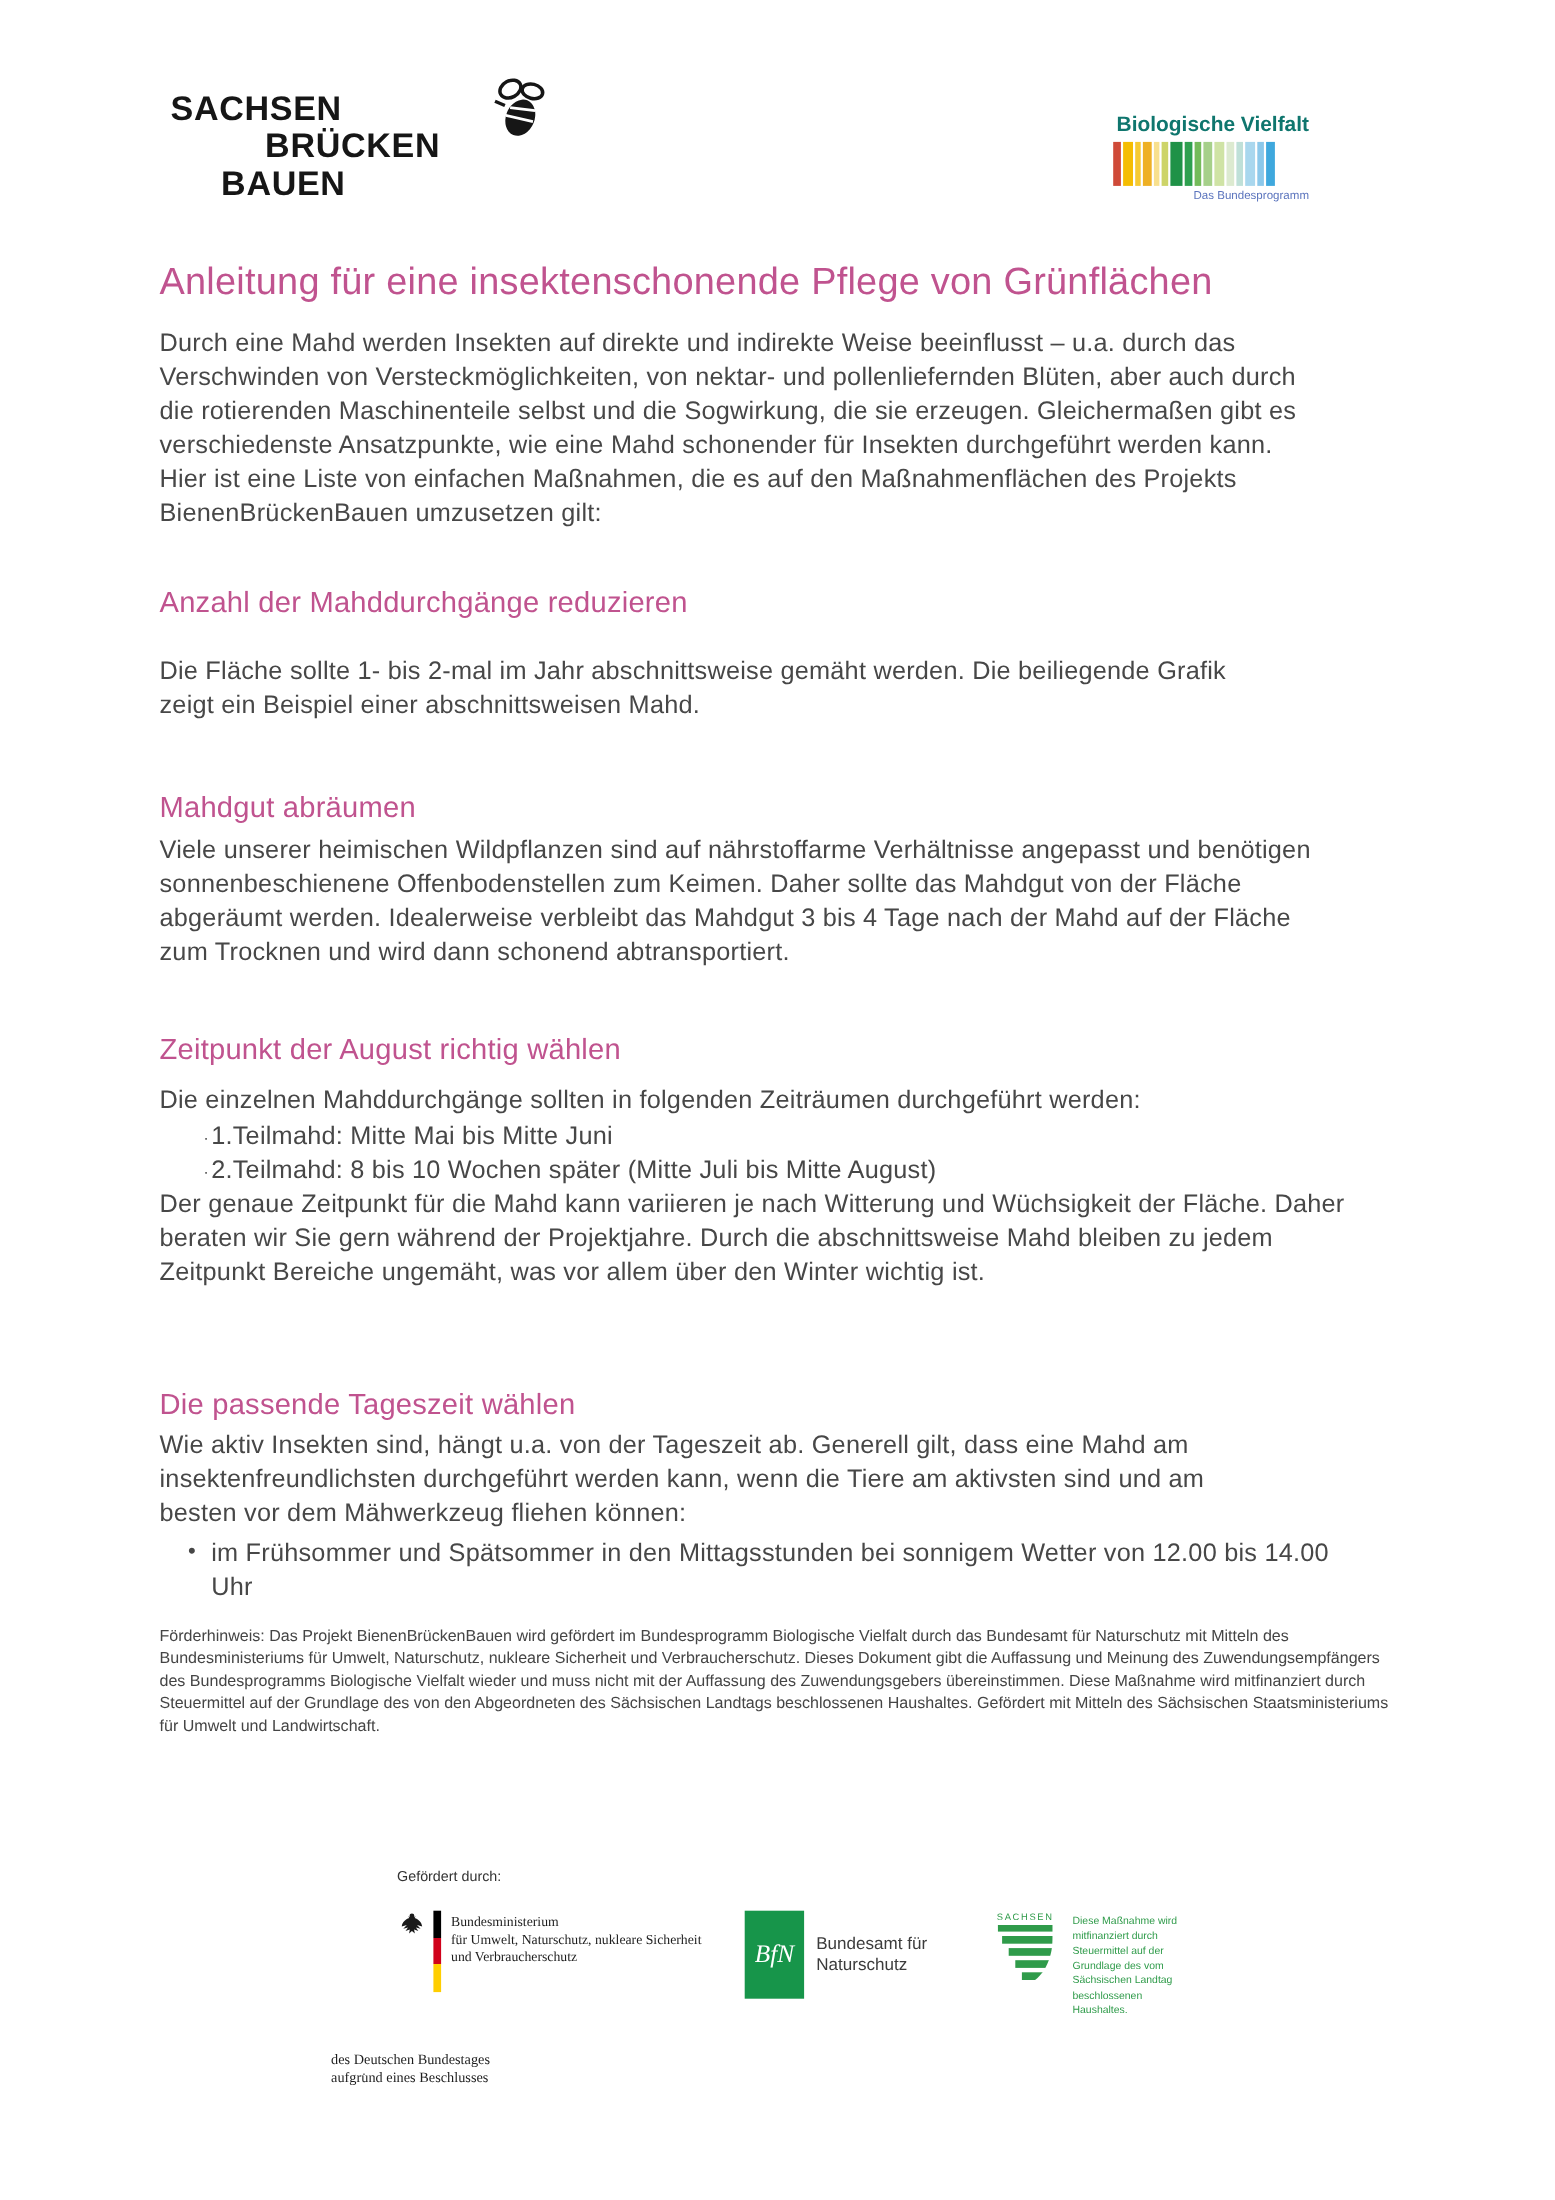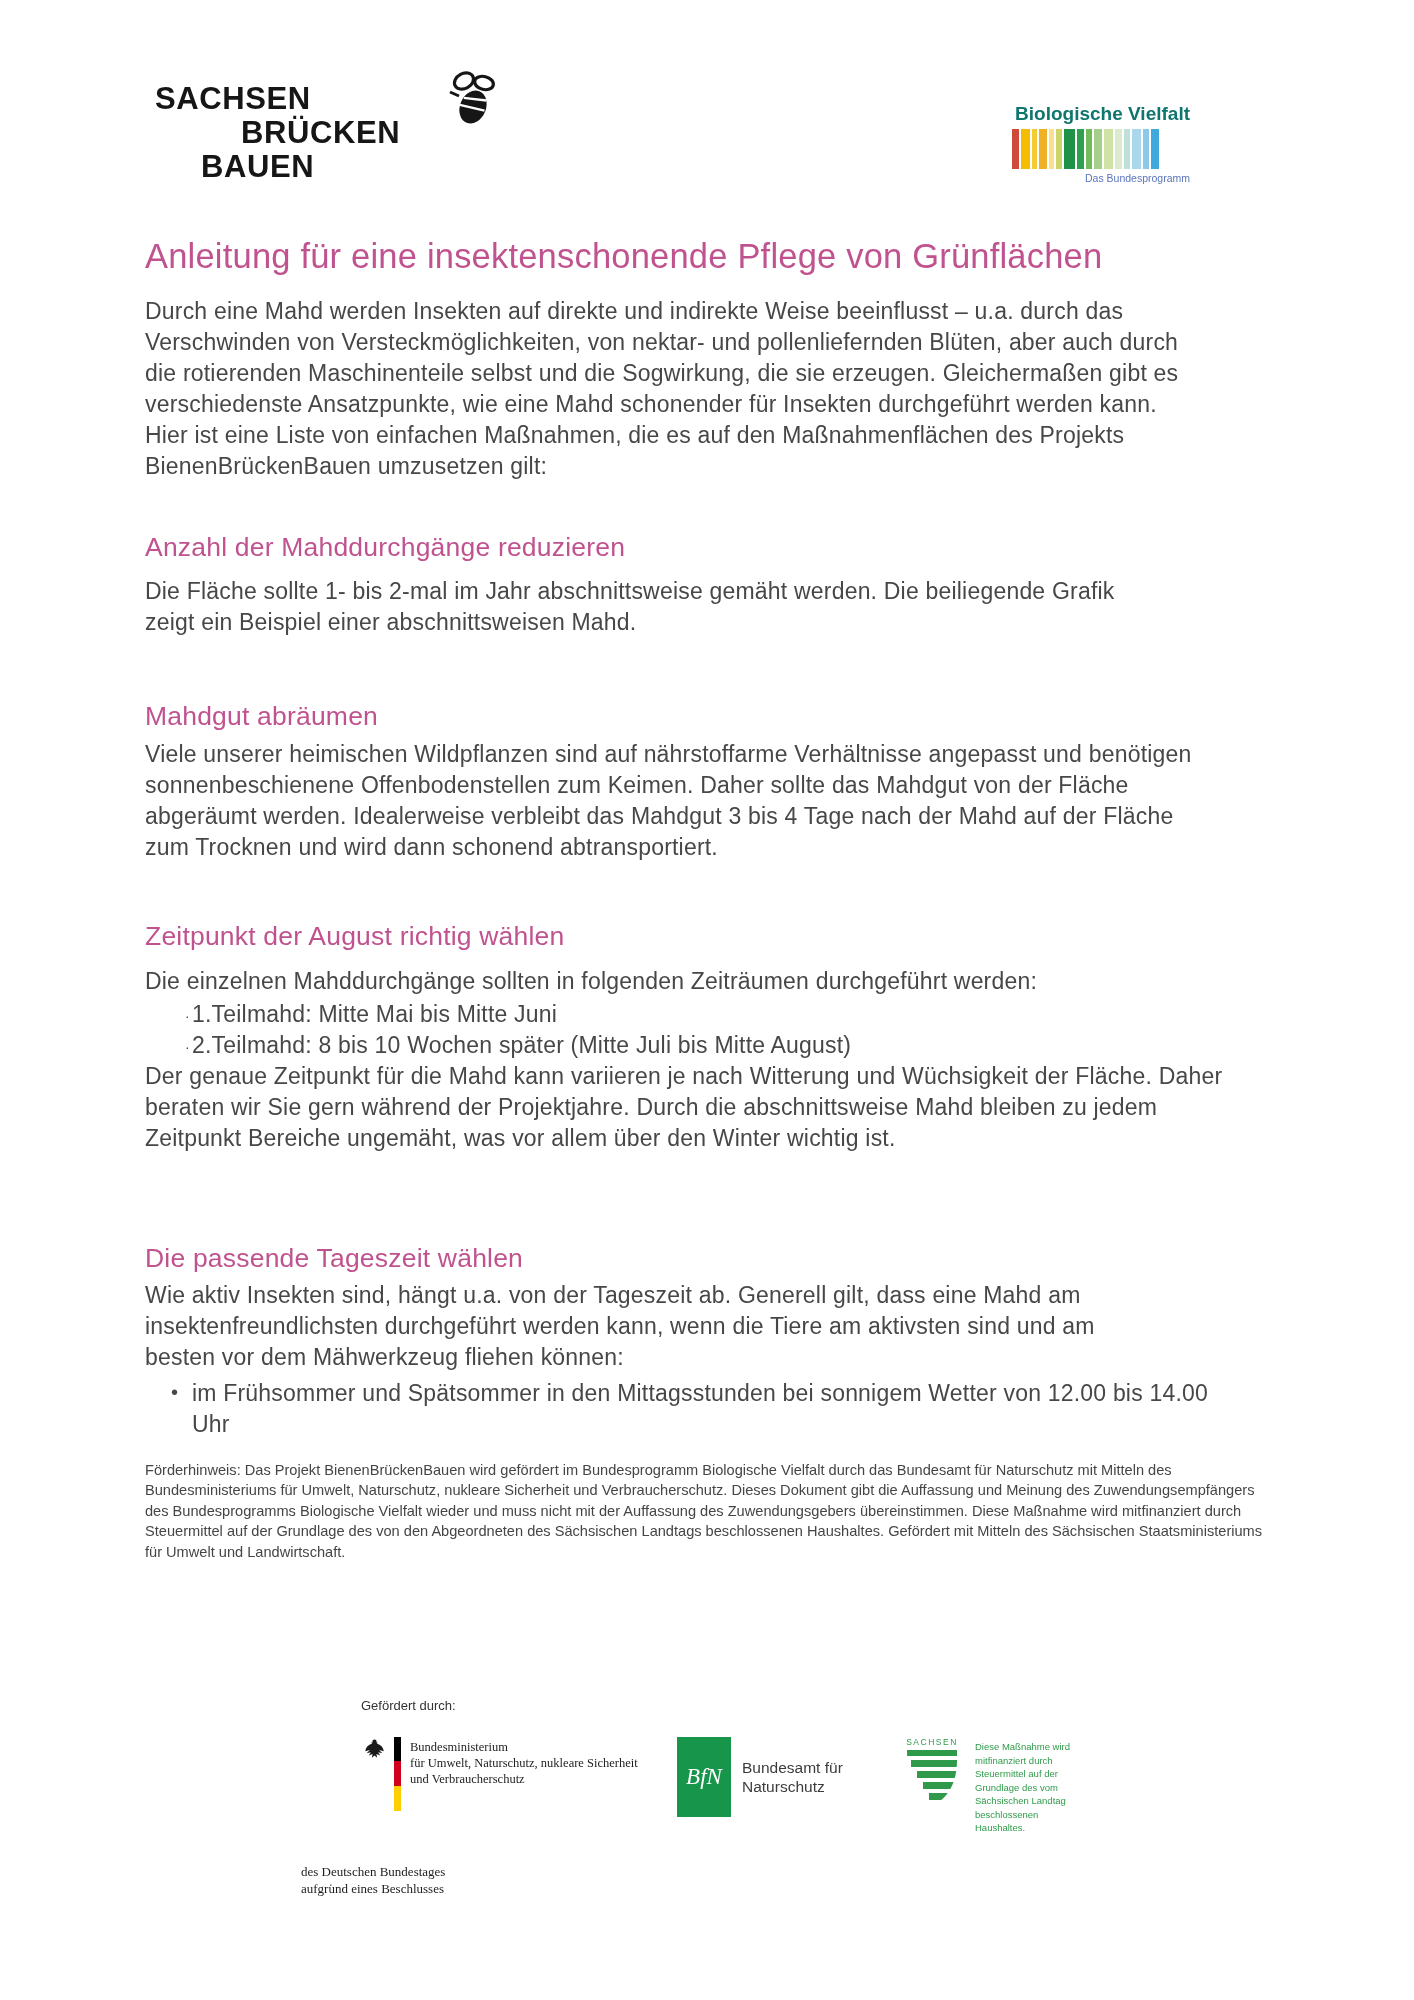--- a/index.html
+++ b/index.html
@@ -32,21 +32,21 @@
     position:absolute;left:145px;top:234px;width:1136px;
     color:#474747;font-size:23px;line-height:31px;letter-spacing:.2px;
   }
   h1{
     margin:0;color:#c0538f;font-weight:normal;
     font-size:34.5px;line-height:45px;width:995px;letter-spacing:.2px;
   }
   h2{margin:0;color:#c0538f;font-weight:normal;font-size:26.5px;line-height:32px;letter-spacing:.2px;}
   p{margin:0;}
   .intro{margin-top:17px;width:1060px;}
-  .sec-1{margin-top:49px;} .sec-1 p{margin-top:13px;width:1005px;}
+  .sec-1{margin-top:49px;} .sec-1 p{margin-top:31px;width:1005px;}
   .sec-2{margin-top:62px;} .sec-2 p{margin-top:7px;width:1075px;}
   .sec-3{margin-top:57px;} .sec-3 .lead{margin-top:14px;width:1010px;}
   .plain-list{margin-top:2px;}
   .plain-list .li{padding-left:47px;position:relative;}
   .plain-list .mk{position:absolute;left:40px;top:2px;font-size:14px;color:#474747;}
   .sec-3 .after{width:1080px;}
   .sec-4{margin-top:88px;} .sec-4 p{margin-top:6px;width:1015px;}
   .bullet-row{position:relative;padding-left:47px;margin-top:5px;width:1020px;}
   .bullet-row .mk{position:absolute;left:26px;top:-1px;font-size:20px;}
 

